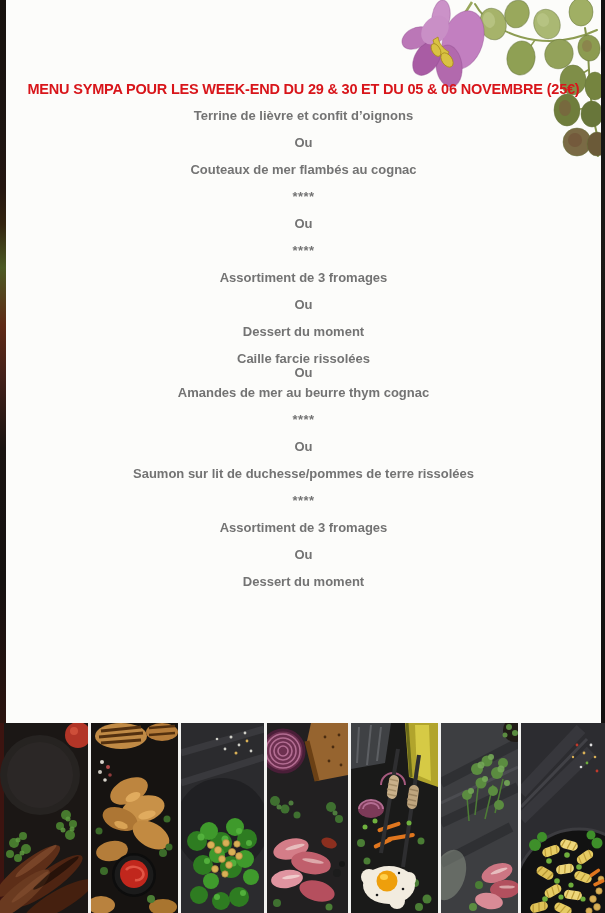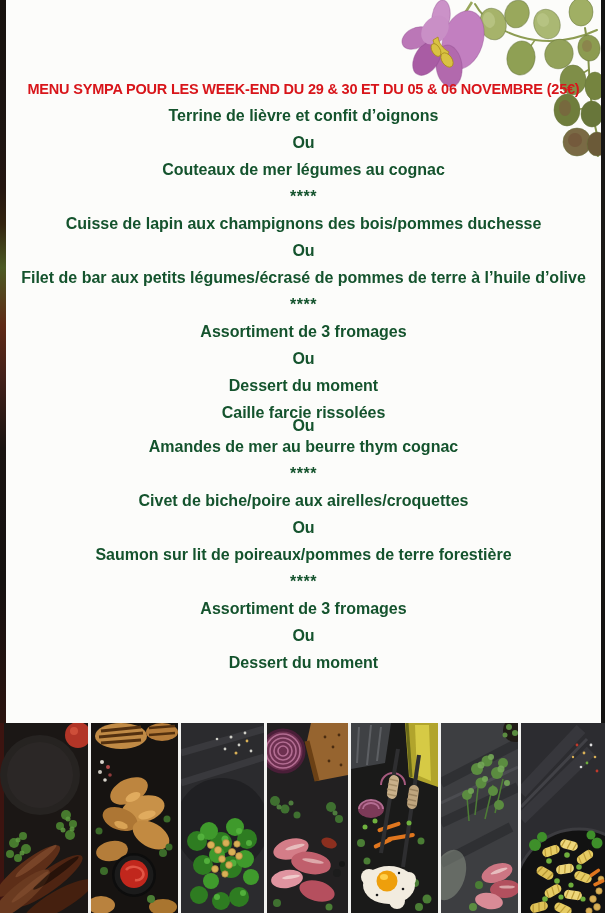--- a/index.html
+++ b/index.html
@@ -15,21 +15,21 @@
     background:linear-gradient(180deg,#121212 0%,#1b1916 35%,#151311 70%,#121110 100%);}
 
   
   .page{position:absolute;left:6px;right:4px;top:0;height:723px;background:#fcfcfa;}
 
   .flower-svg{position:absolute;top:0;right:0;display:block;}
 
   
   .menu-lines{position:absolute;left:0;right:0;top:75px;text-align:center;}
   .line{height:27px;display:flex;align-items:center;justify-content:center;
-        font-size:16px;font-weight:700;color:#14532d;white-space:pre;}
+        font-size:13px;font-weight:700;color:#737373;white-space:pre;}
   .line.heading{color:#d8151a;font-size:14.5px;letter-spacing:-0.2px;}
   .line.separator{letter-spacing:0.5px;}
   .line.tight{height:14px;margin-top:-7px;}
 
   
   .photo-strip{position:absolute;left:0;right:0;top:723px;bottom:0;display:flex;gap:3px;background:#f2f2f0;}
   .panel{flex:0 0 auto;height:100%;}
   .panel svg{display:block;width:100%;height:100%;}
 </style>
 </head>
@@ -88,36 +88,33 @@
           <ellipse cx="58" cy="60" rx="5" ry="8" transform="rotate(-35 58 60)"></ellipse>
           <ellipse cx="47" cy="50" rx="4" ry="7" transform="rotate(-30 47 50)"></ellipse>
         </g>
       </g>
     </svg>
 
     <div class="menu-lines">
         <div class="line heading">MENU SYMPA POUR LES WEEK-END DU 29 &amp; 30 ET DU 05 &amp; 06 NOVEMBRE (25€)</div>
         <div class="line item">Terrine de lièvre et confit d’oignons</div>
         <div class="line or">Ou</div>
-        <div class="line item">Couteaux de mer légumes au cognac</div>
+        <div class="line item">Couteaux de mer flambés au cognac</div>
         <div class="line separator">****</div>
-        <div class="line item">Cuisse de lapin aux champignons des bois/pommes duchesse</div>
         <div class="line or">Ou</div>
-        <div class="line item">Filet de bar aux petits légumes/écrasé de pommes de terre à l’huile d’olive</div>
         <div class="line separator">****</div>
         <div class="line item">Assortiment de 3 fromages</div>
         <div class="line or">Ou</div>
         <div class="line item">Dessert du moment</div>
         <div class="line item">Caille farcie rissolées</div>
         <div class="line or tight">Ou</div>
         <div class="line item">Amandes de mer au beurre thym cognac</div>
         <div class="line separator">****</div>
-        <div class="line item">Civet de biche/poire aux airelles/croquettes</div>
         <div class="line or">Ou</div>
-        <div class="line item">Saumon sur lit de poireaux/pommes de terre forestière</div>
+        <div class="line item">Saumon sur lit de duchesse/pommes de terre rissolées</div>
         <div class="line separator">****</div>
         <div class="line item">Assortiment de 3 fromages</div>
         <div class="line or">Ou</div>
         <div class="line item">Dessert du moment</div>
       </div>
   </div>
 
   <div class="photo-strip">
 
     <div class="panel" style="width:88px" title="grilled-sausages-with-parsley">

